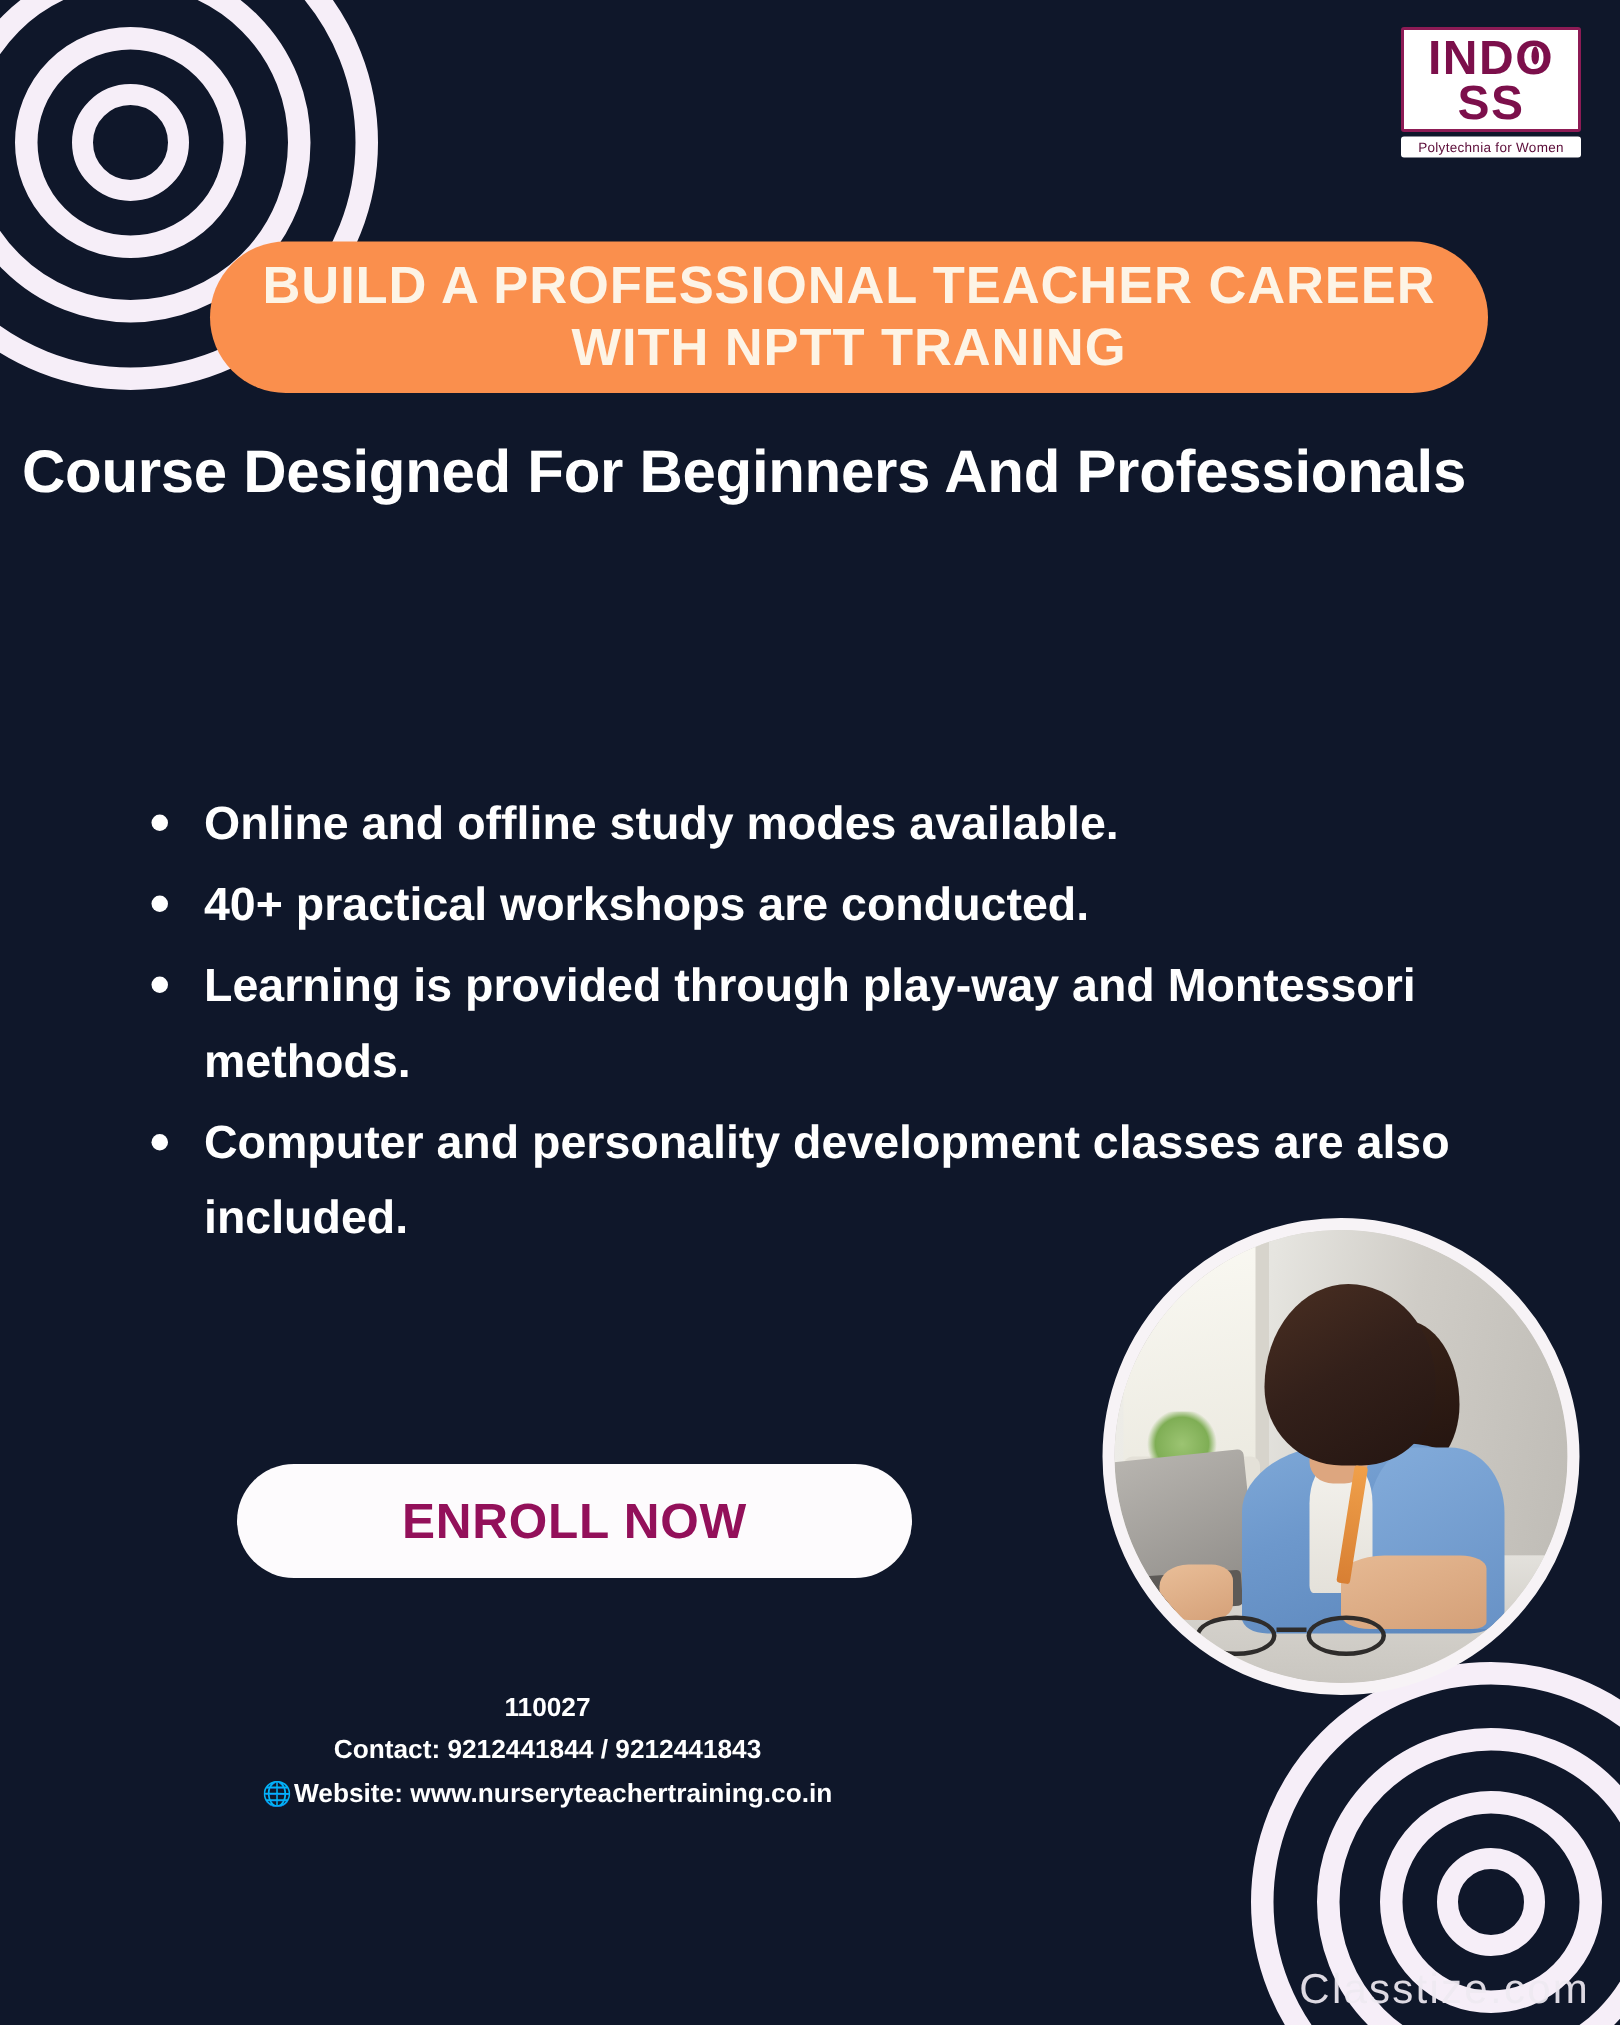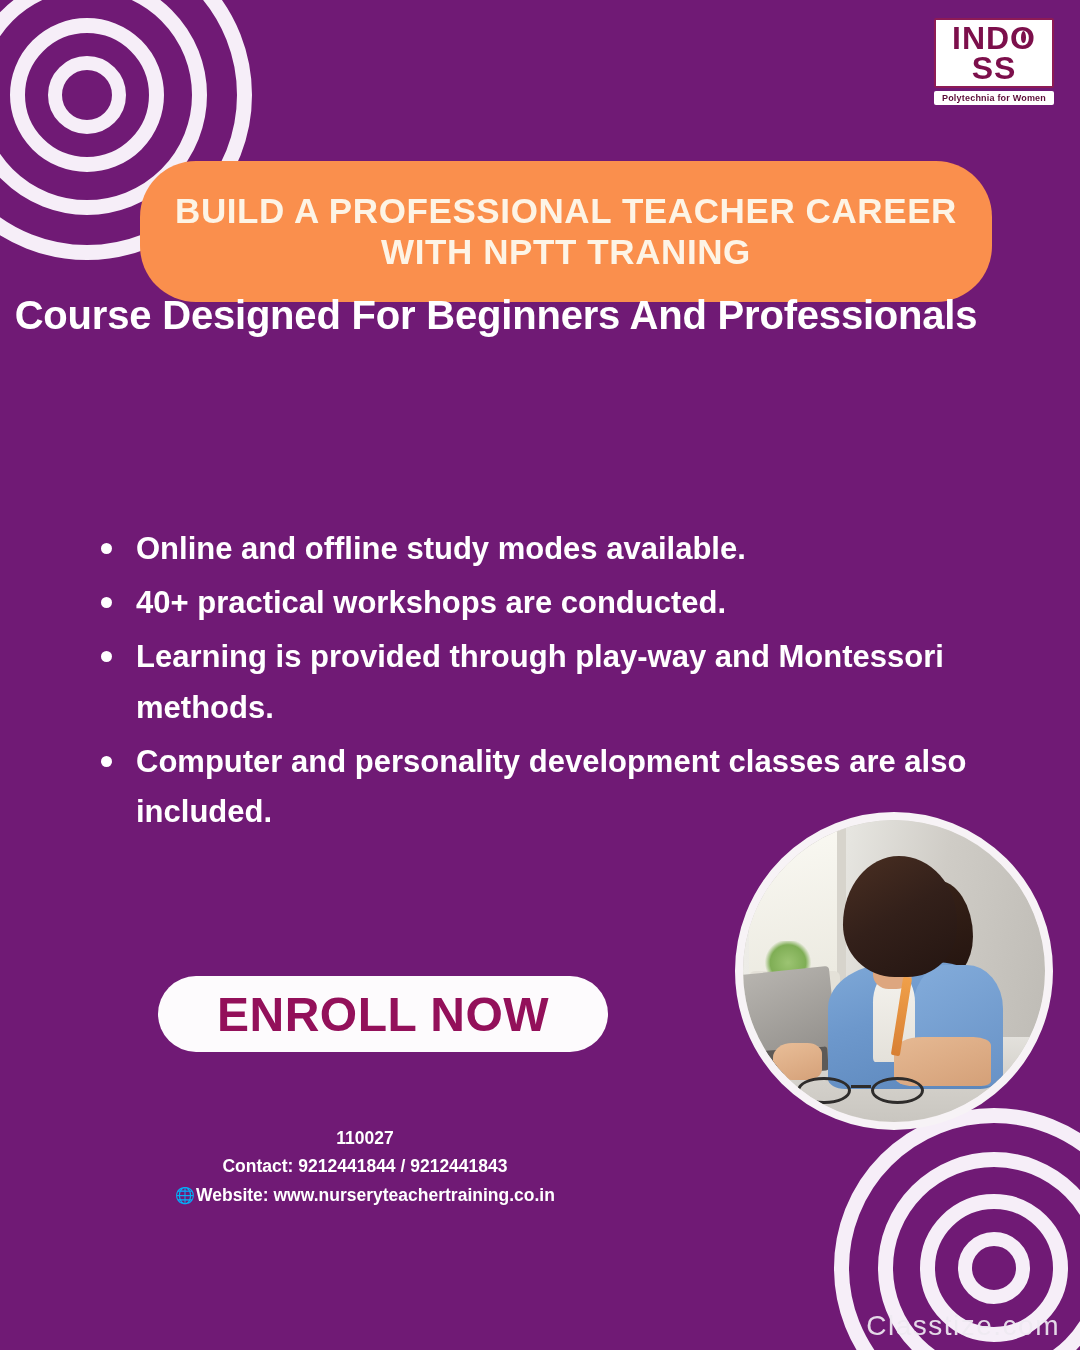--- a/index.html
+++ b/index.html
@@ -8,21 +8,21 @@
     background: #2b0636;
   }
   body {
     font-family: "Liberation Sans", sans-serif;
   }
   #poster {
     position: relative;
     width: 1080px;
     height: 1350px;
     overflow: hidden;
-    background: #701a75;
+    background: #0f172a;
   }
 
   
   .spiral {
     position: absolute;
     pointer-events: none;
   }
   .spiral .ring {
     position: absolute;
     border-radius: 50%;
@@ -69,33 +69,33 @@
     margin-left: -2.5px;
     margin-top: -6px;
     background: #7c0f4b;
     border-radius: 50% 50% 50% 50% / 55% 55% 45% 45%;
   }
   #logo .logo-sub {
     margin-top: 3px;
     background: #ffffff;
     color: #5b0c38;
     font-size: 9px;
-    font-weight: bold;
+    font-weight: normal;
     letter-spacing: 0.2px;
     padding: 2px 0 2px 0;
     border-radius: 2px;
   }
 
   
   #headline-pill {
     position: absolute;
     left: 140px;
     top: 161px;
     width: 852px;
-    height: 141px;
+    height: 101px;
     background: #fa8f4d;
     border-radius: 56px;
     display: flex;
     align-items: center;
     justify-content: center;
     box-sizing: border-box;
     padding: 0 26px;
   }
   #headline-text {
     color: #fdf4e6;
@@ -180,21 +180,21 @@
     border-radius: 40px;
     border: none;
     display: flex;
     align-items: center;
     justify-content: center;
     cursor: pointer;
     padding: 0;
   }
   #enroll-label {
     color: #93105a;
-    font-size: 48px;
+    font-size: 33px;
     font-weight: bold;
     letter-spacing: 0.5px;
     font-family: "Liberation Sans", sans-serif;
   }
 
   
   #photo-circle {
     position: absolute;
     left: 735px;
     top: 812px;

